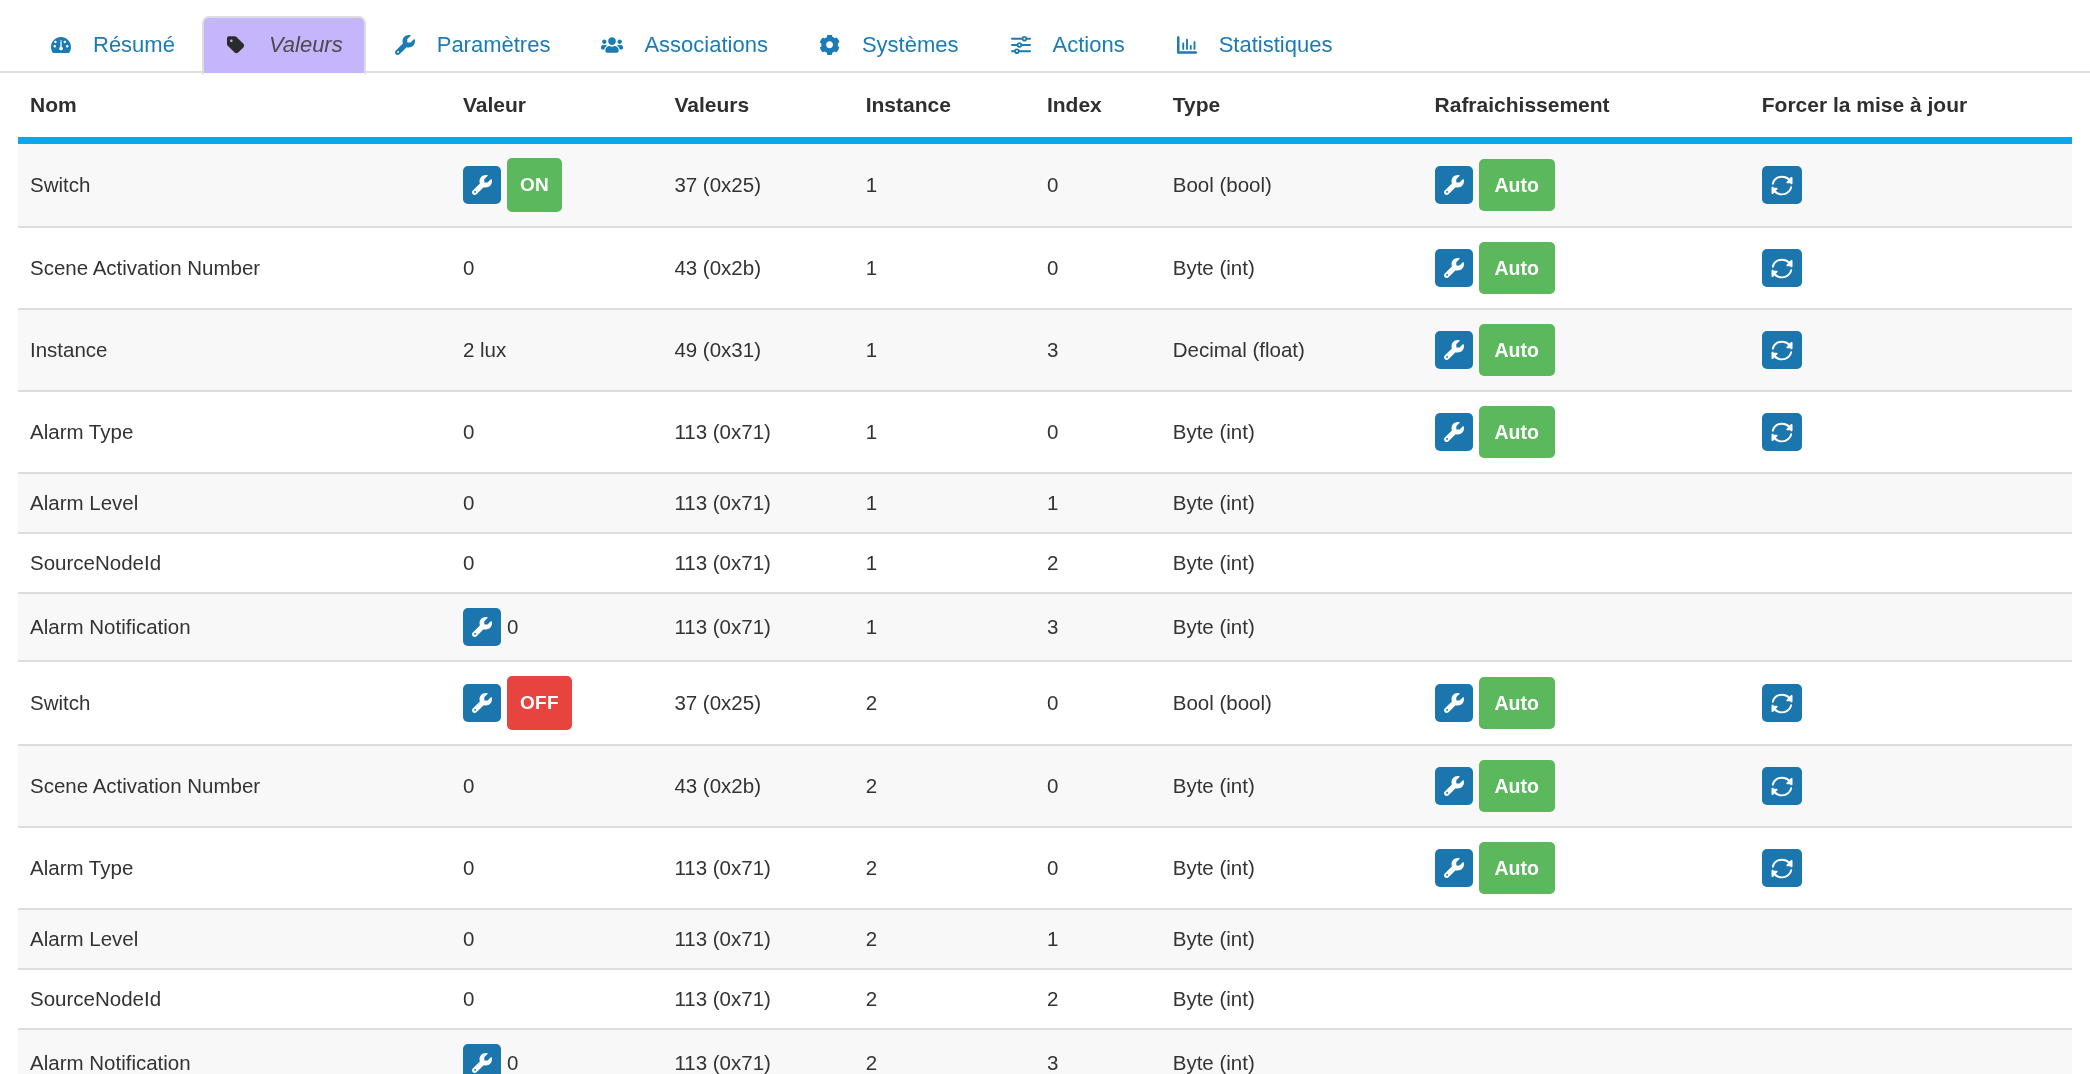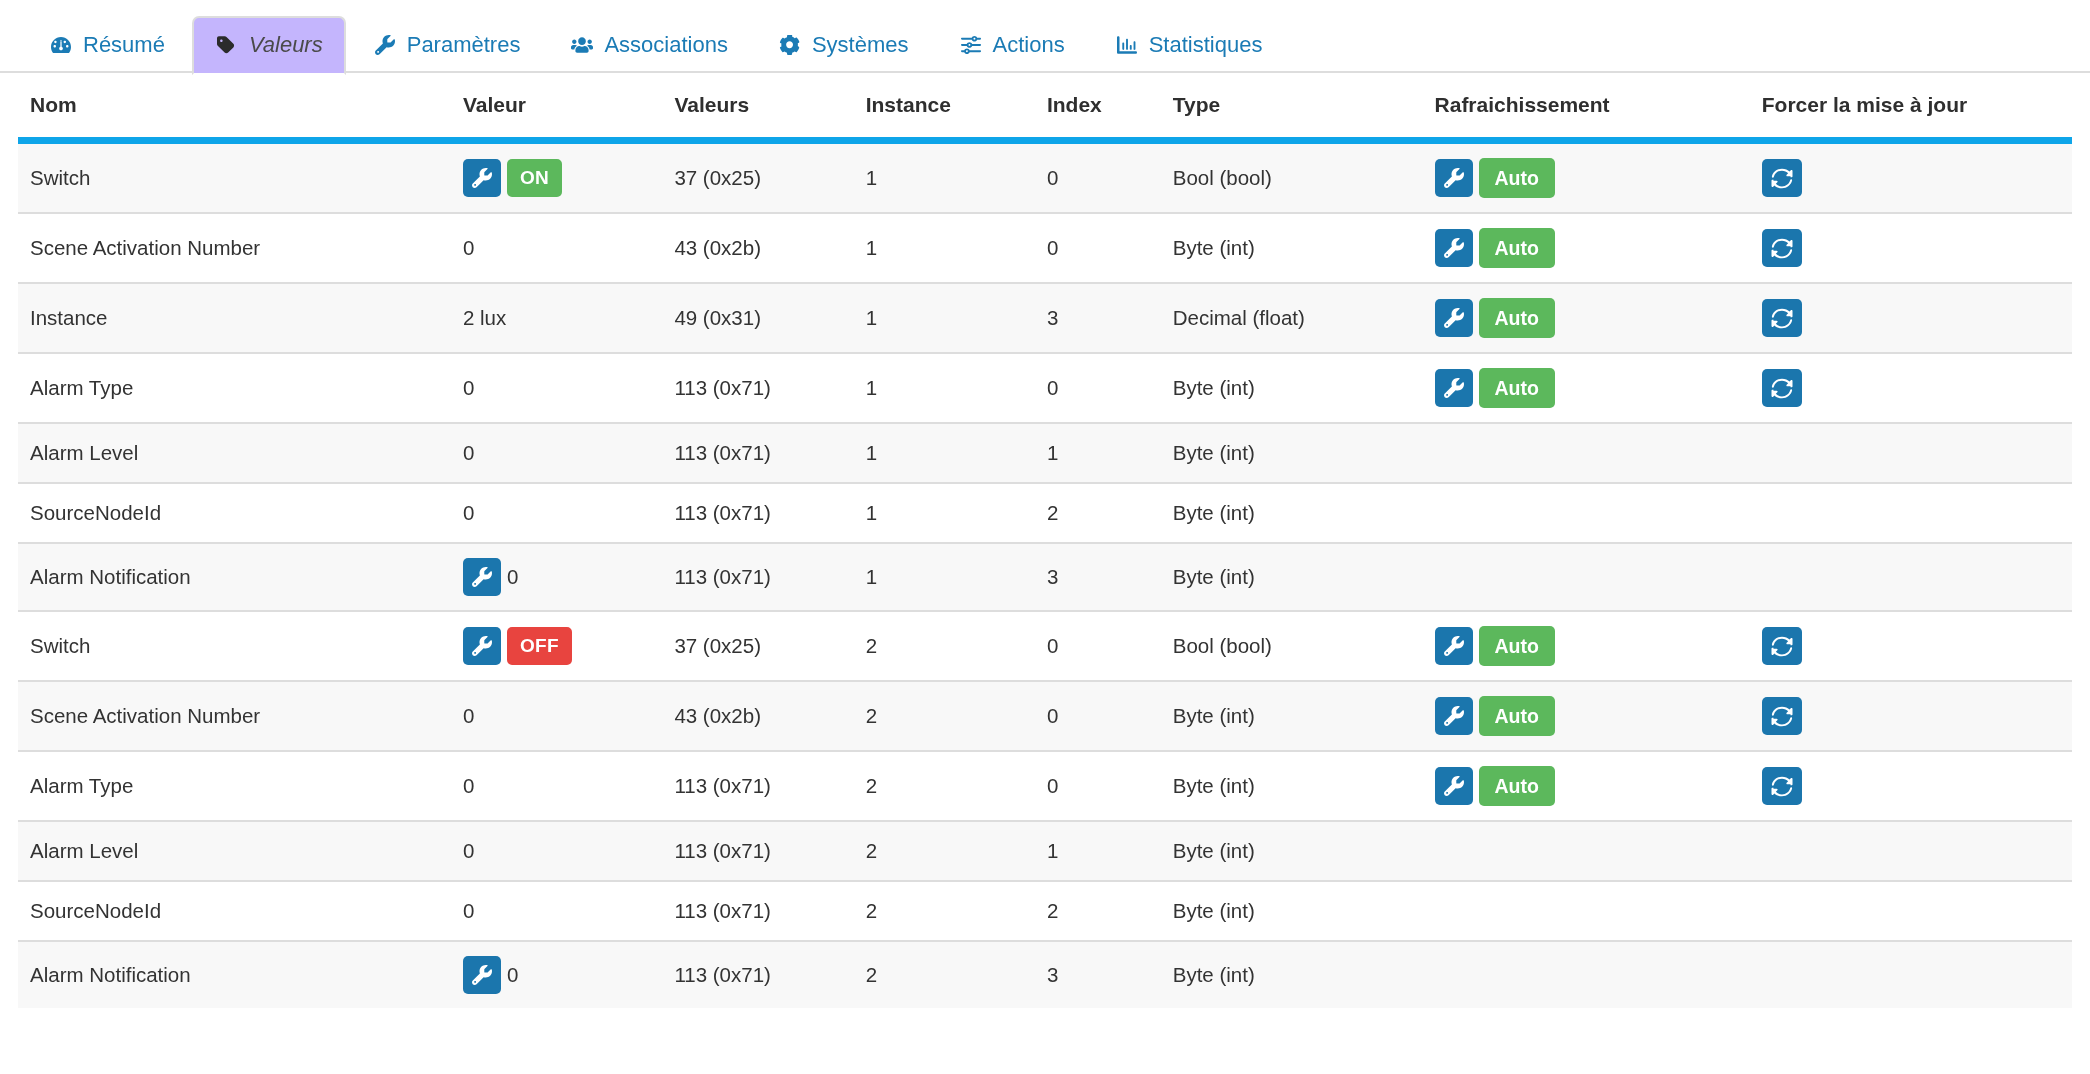--- a/index.html
+++ b/index.html
@@ -33,21 +33,21 @@
     right: 0;
     bottom: 0;
     height: 2px;
     background: #dddddd;
   }
   .tab {
     position: relative;
     z-index: 2;
     display: flex;
     align-items: center;
-    gap: 10px;
+    gap: 20px;
     font-size: 22px;
     line-height: 1;
     color: #1b7bb5;
     padding: 14px 21px 15px 21px;
     margin-right: 4px;
     border: 2px solid transparent;
     border-bottom: none;
     border-radius: 7px 7px 0 0;
     cursor: pointer;
     white-space: nowrap;
@@ -134,30 +134,30 @@
     padding: 0;
   }
   .btn-wrench {
     background: #1b76ad;
     width: 38px;
     height: 38px;
     margin-right: 6px;
   }
   .btn-wrench svg { fill: #ffffff; display: block; }
   .btn-state {
-    height: 38px;
+    height: 54px;
     padding: 0 13px;
     font-size: 19px;
     letter-spacing: 0.3px;
   }
   .btn-on  { background: #5cb85c; }
   .btn-off { background: #e8443f; }
   .btn-auto {
     background: #5cb85c;
-    height: 40px;
+    height: 52px;
     padding: 0 16px;
     font-size: 19.5px;
   }
   .btn-refresh {
     background: #1b76ad;
     width: 40px;
     height: 38px;
   }
   .btn-refresh svg { fill: #ffffff; display: block; }
   .val-cell { display: flex; align-items: center; }

